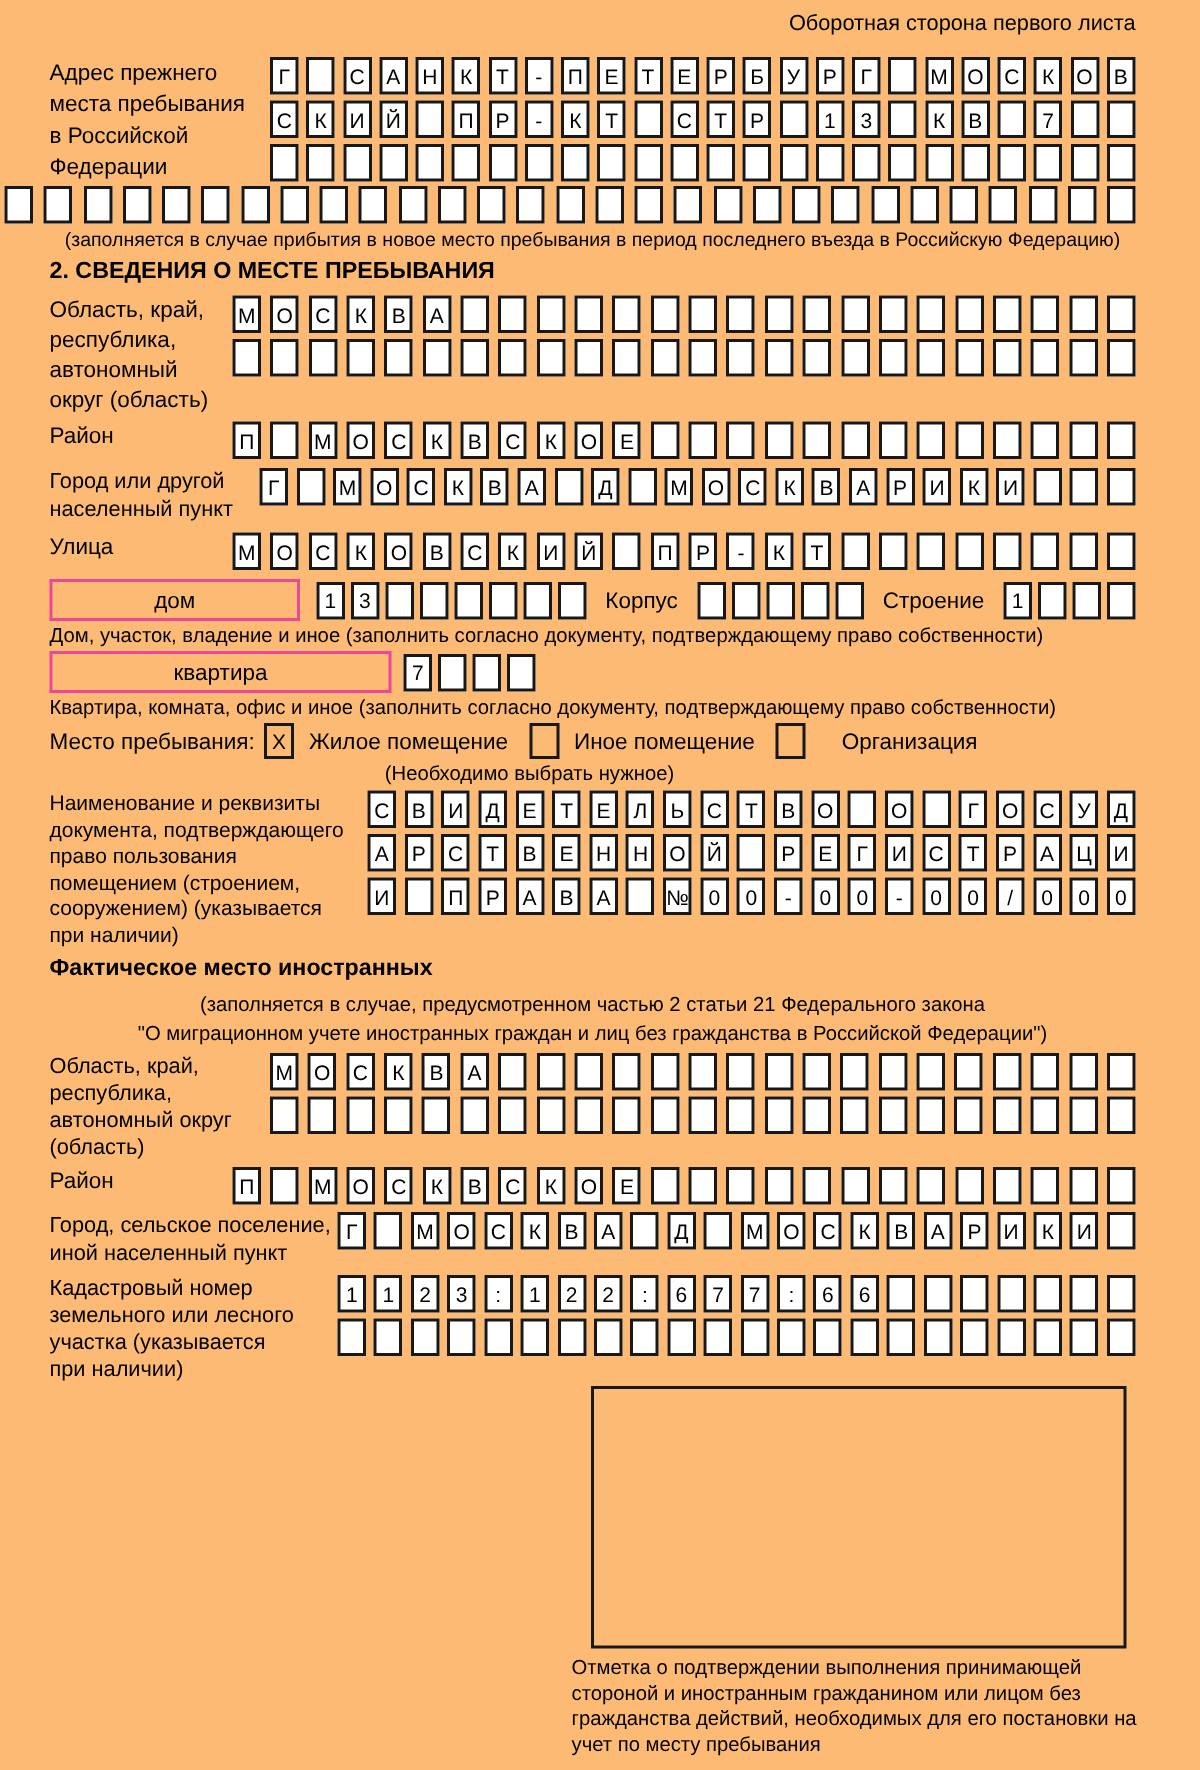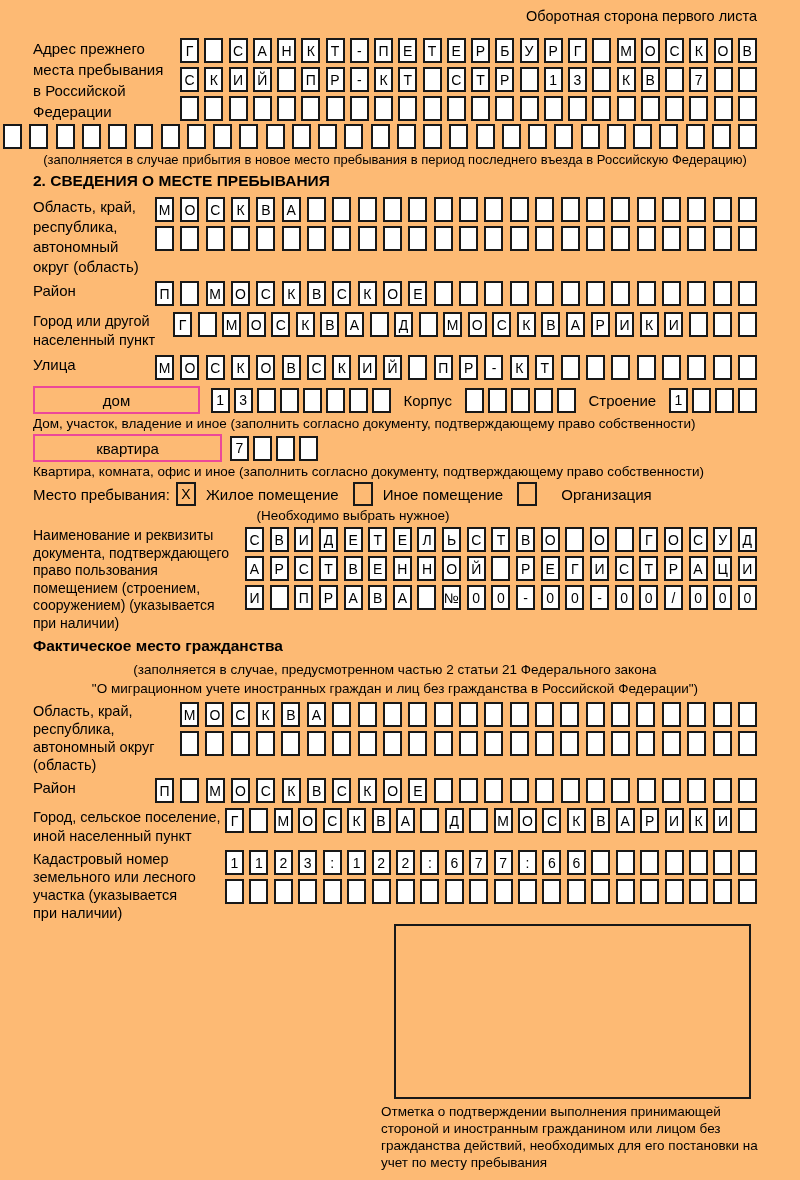--- a/index.html
+++ b/index.html
@@ -35,21 +35,21 @@
   .mb2{margin-bottom:2px;} .mb3{margin-bottom:3px;} .mb4{margin-bottom:4px;}
   .mb5{margin-bottom:5px;} .mb6{margin-bottom:6px;}
   .fullrow { margin-left:-30px; width:754px; }
   .note-c { text-align:center; font-size:13px; line-height:16px; white-space:pre-line; }
   .note-l { font-size:13.5px; line-height:16px; }
   .sec-title { text-align:left; font-weight:bold; font-size:15.5px; line-height:20px; }
   
   .inline-row { display:flex; align-items:center; justify-content:space-between; }
   .rect { border:2px solid #ec4899; height:28px; display:flex; align-items:center; justify-content:center; font-size:15px; }
   .rect-dom { width:167px; }
-  .rect-kv { width:189px; }
+  .rect-kv { width:228px; }
   .bgroup { display:flex; gap:4px; align-items:center; }
   .ilabel { font-size:15px; padding:0 2px; }
   .kv-row { display:flex; align-items:center; gap:8px; }
   
   .mesto-row { display:flex; align-items:center; font-size:15px; }
   .mesto-row .mlabel { width:143px; flex-shrink:0; }
   .opt { display:flex; align-items:center; }
   .markbox { width:20px; height:24px; border:2px solid #181818; display:flex; align-items:center; justify-content:center; font-size:14px; margin-right:10px; }
   .optlbl { margin-right:14px; }
   .mesto-note { margin-left:205px; text-align:center; width:230px; font-size:13.5px; }
@@ -474,21 +474,21 @@
           <div class="cbox">0</div>
           <div class="cbox">0</div>
           <div class="cbox">/</div>
           <div class="cbox">0</div>
           <div class="cbox">0</div>
           <div class="cbox">0</div>
         </div>
     </div>
   </div>
 
-  <div class="sec-title mb4">Фактическое место гражданства</div>
+  <div class="sec-title mb4">Фактическое место иностранных</div>
   <div class="note-c mb4" style="font-size:13.5px; line-height:19px;">(заполняется в случае, предусмотренном частью 2 статьи 21 Федерального закона
 "О миграционном учете иностранных граждан и лиц без гражданства в Российской Федерации")</div>
 
   <div class="frow mb4">
     <div class="lbl fw147">Область, край,
 республика,
 автономный округ
 (область)</div>
     <div class="rows">
       <div class="boxrow">

